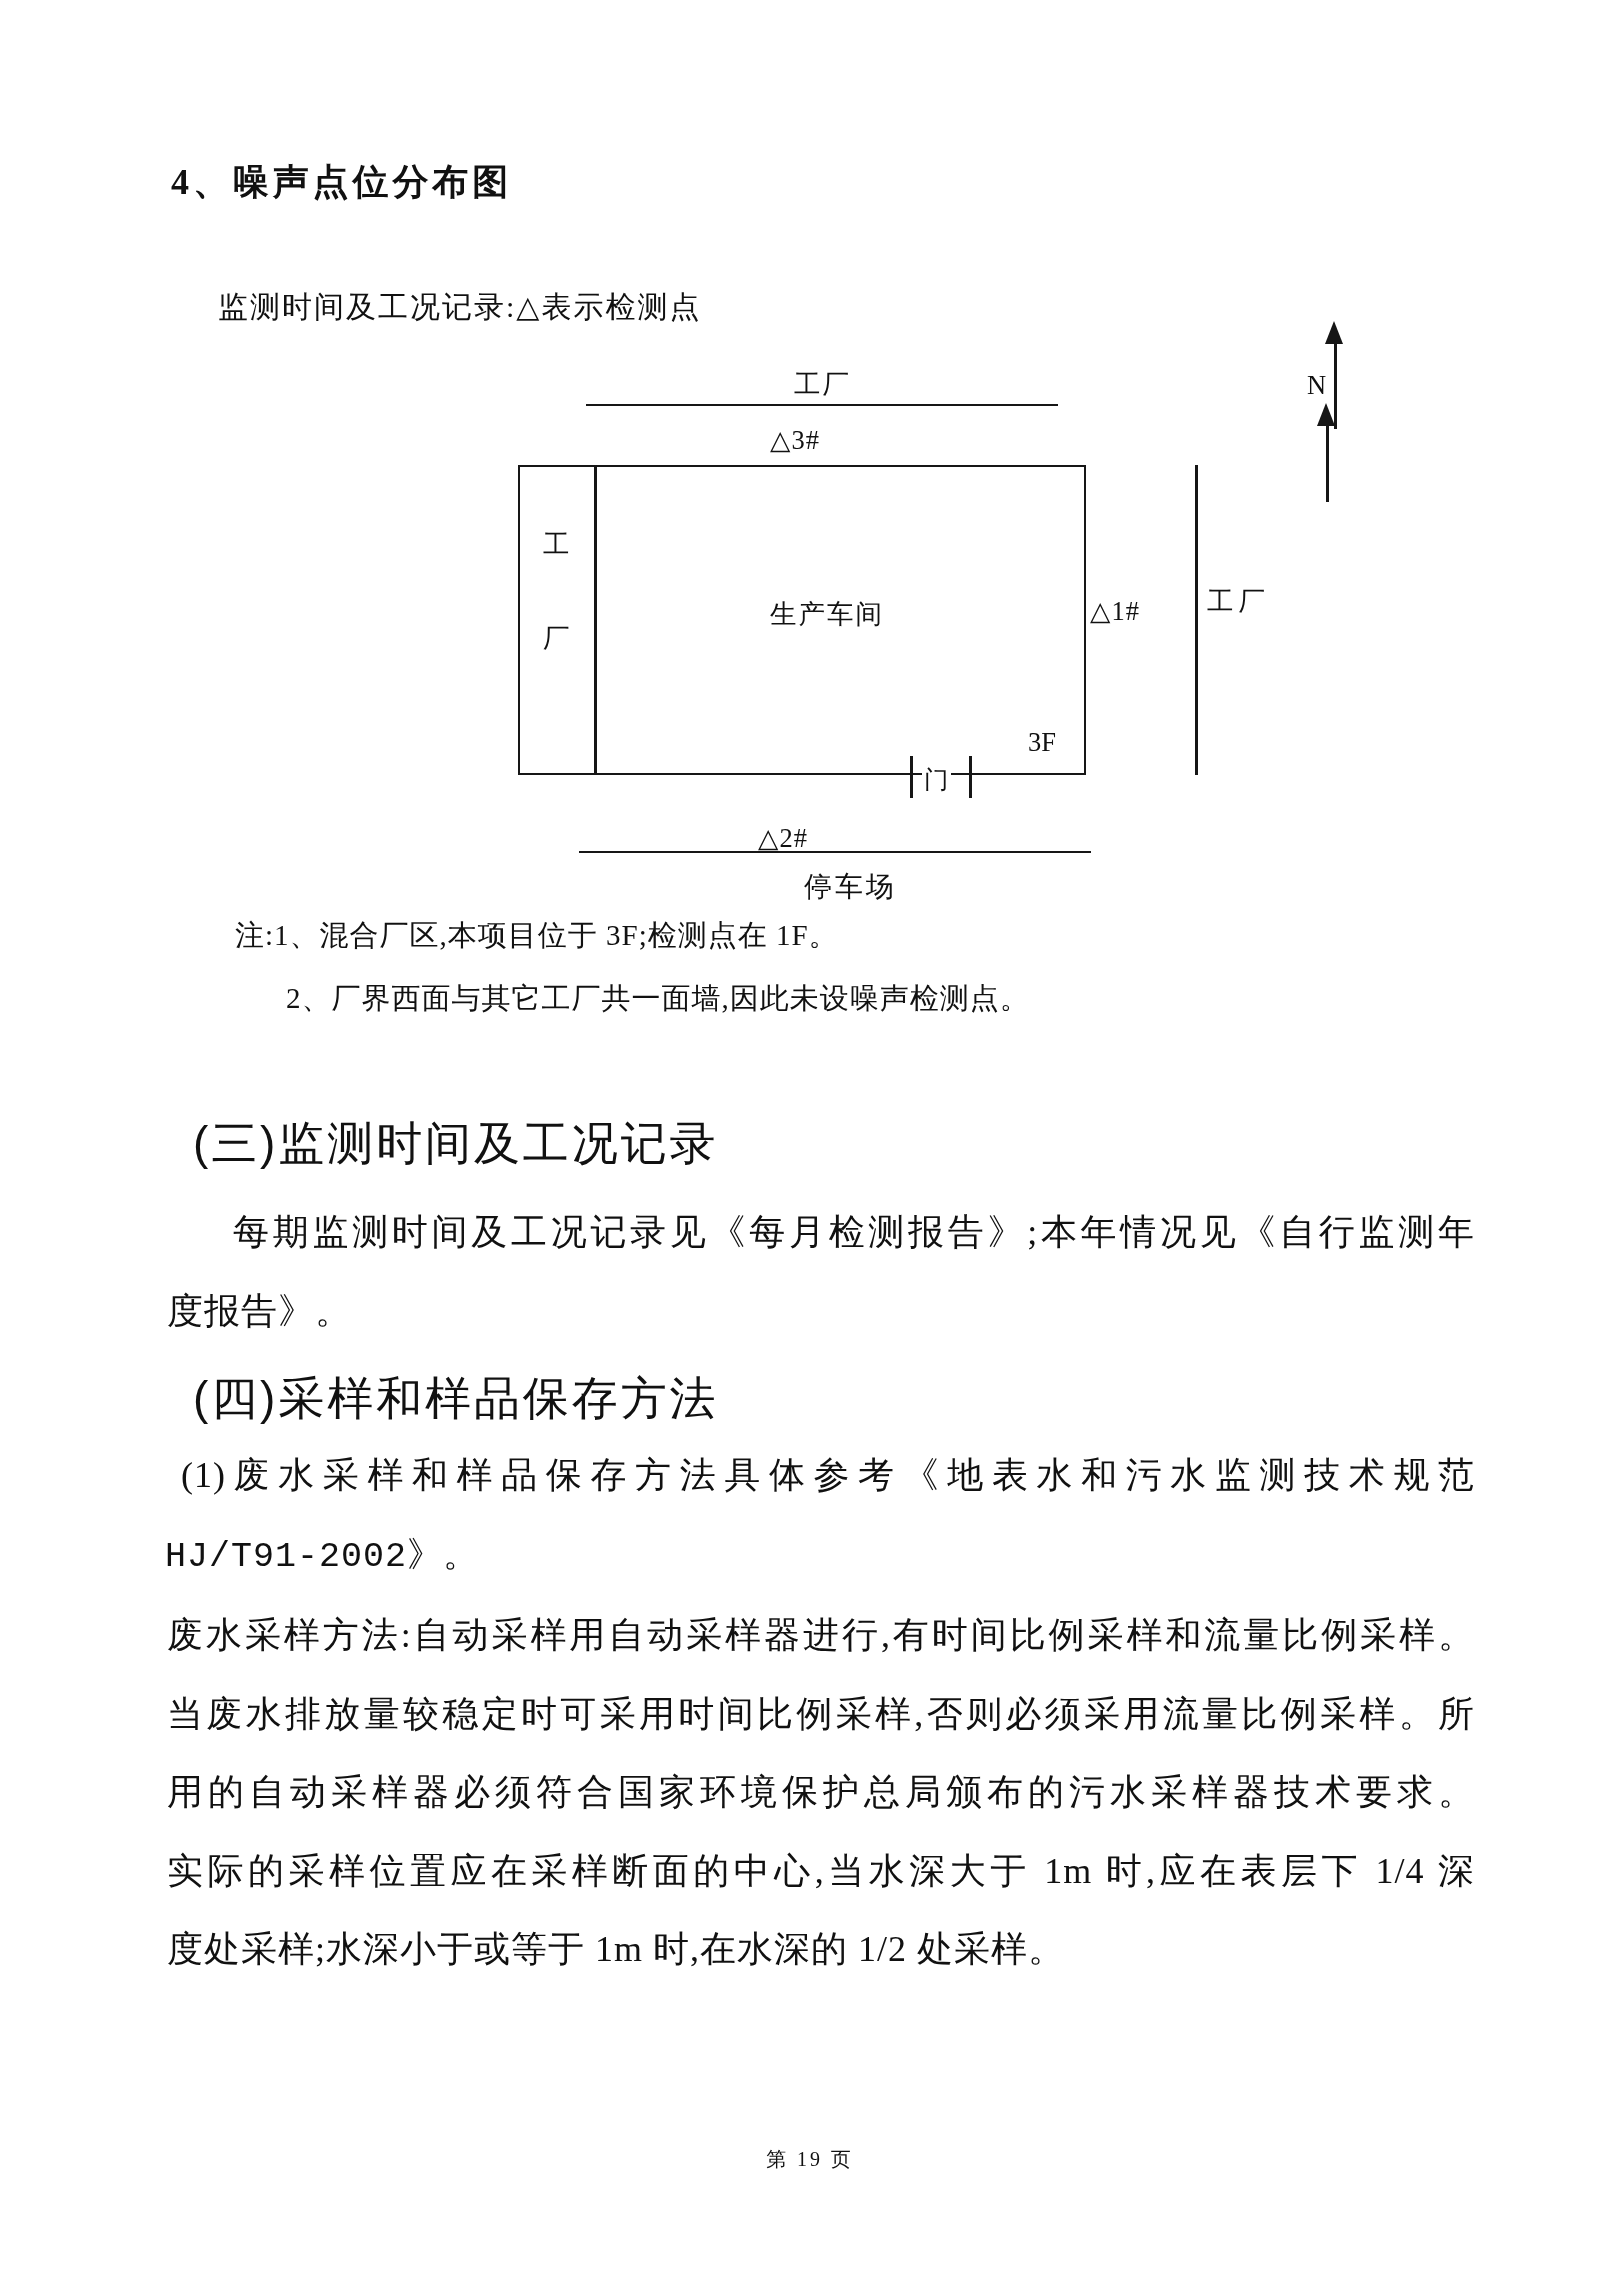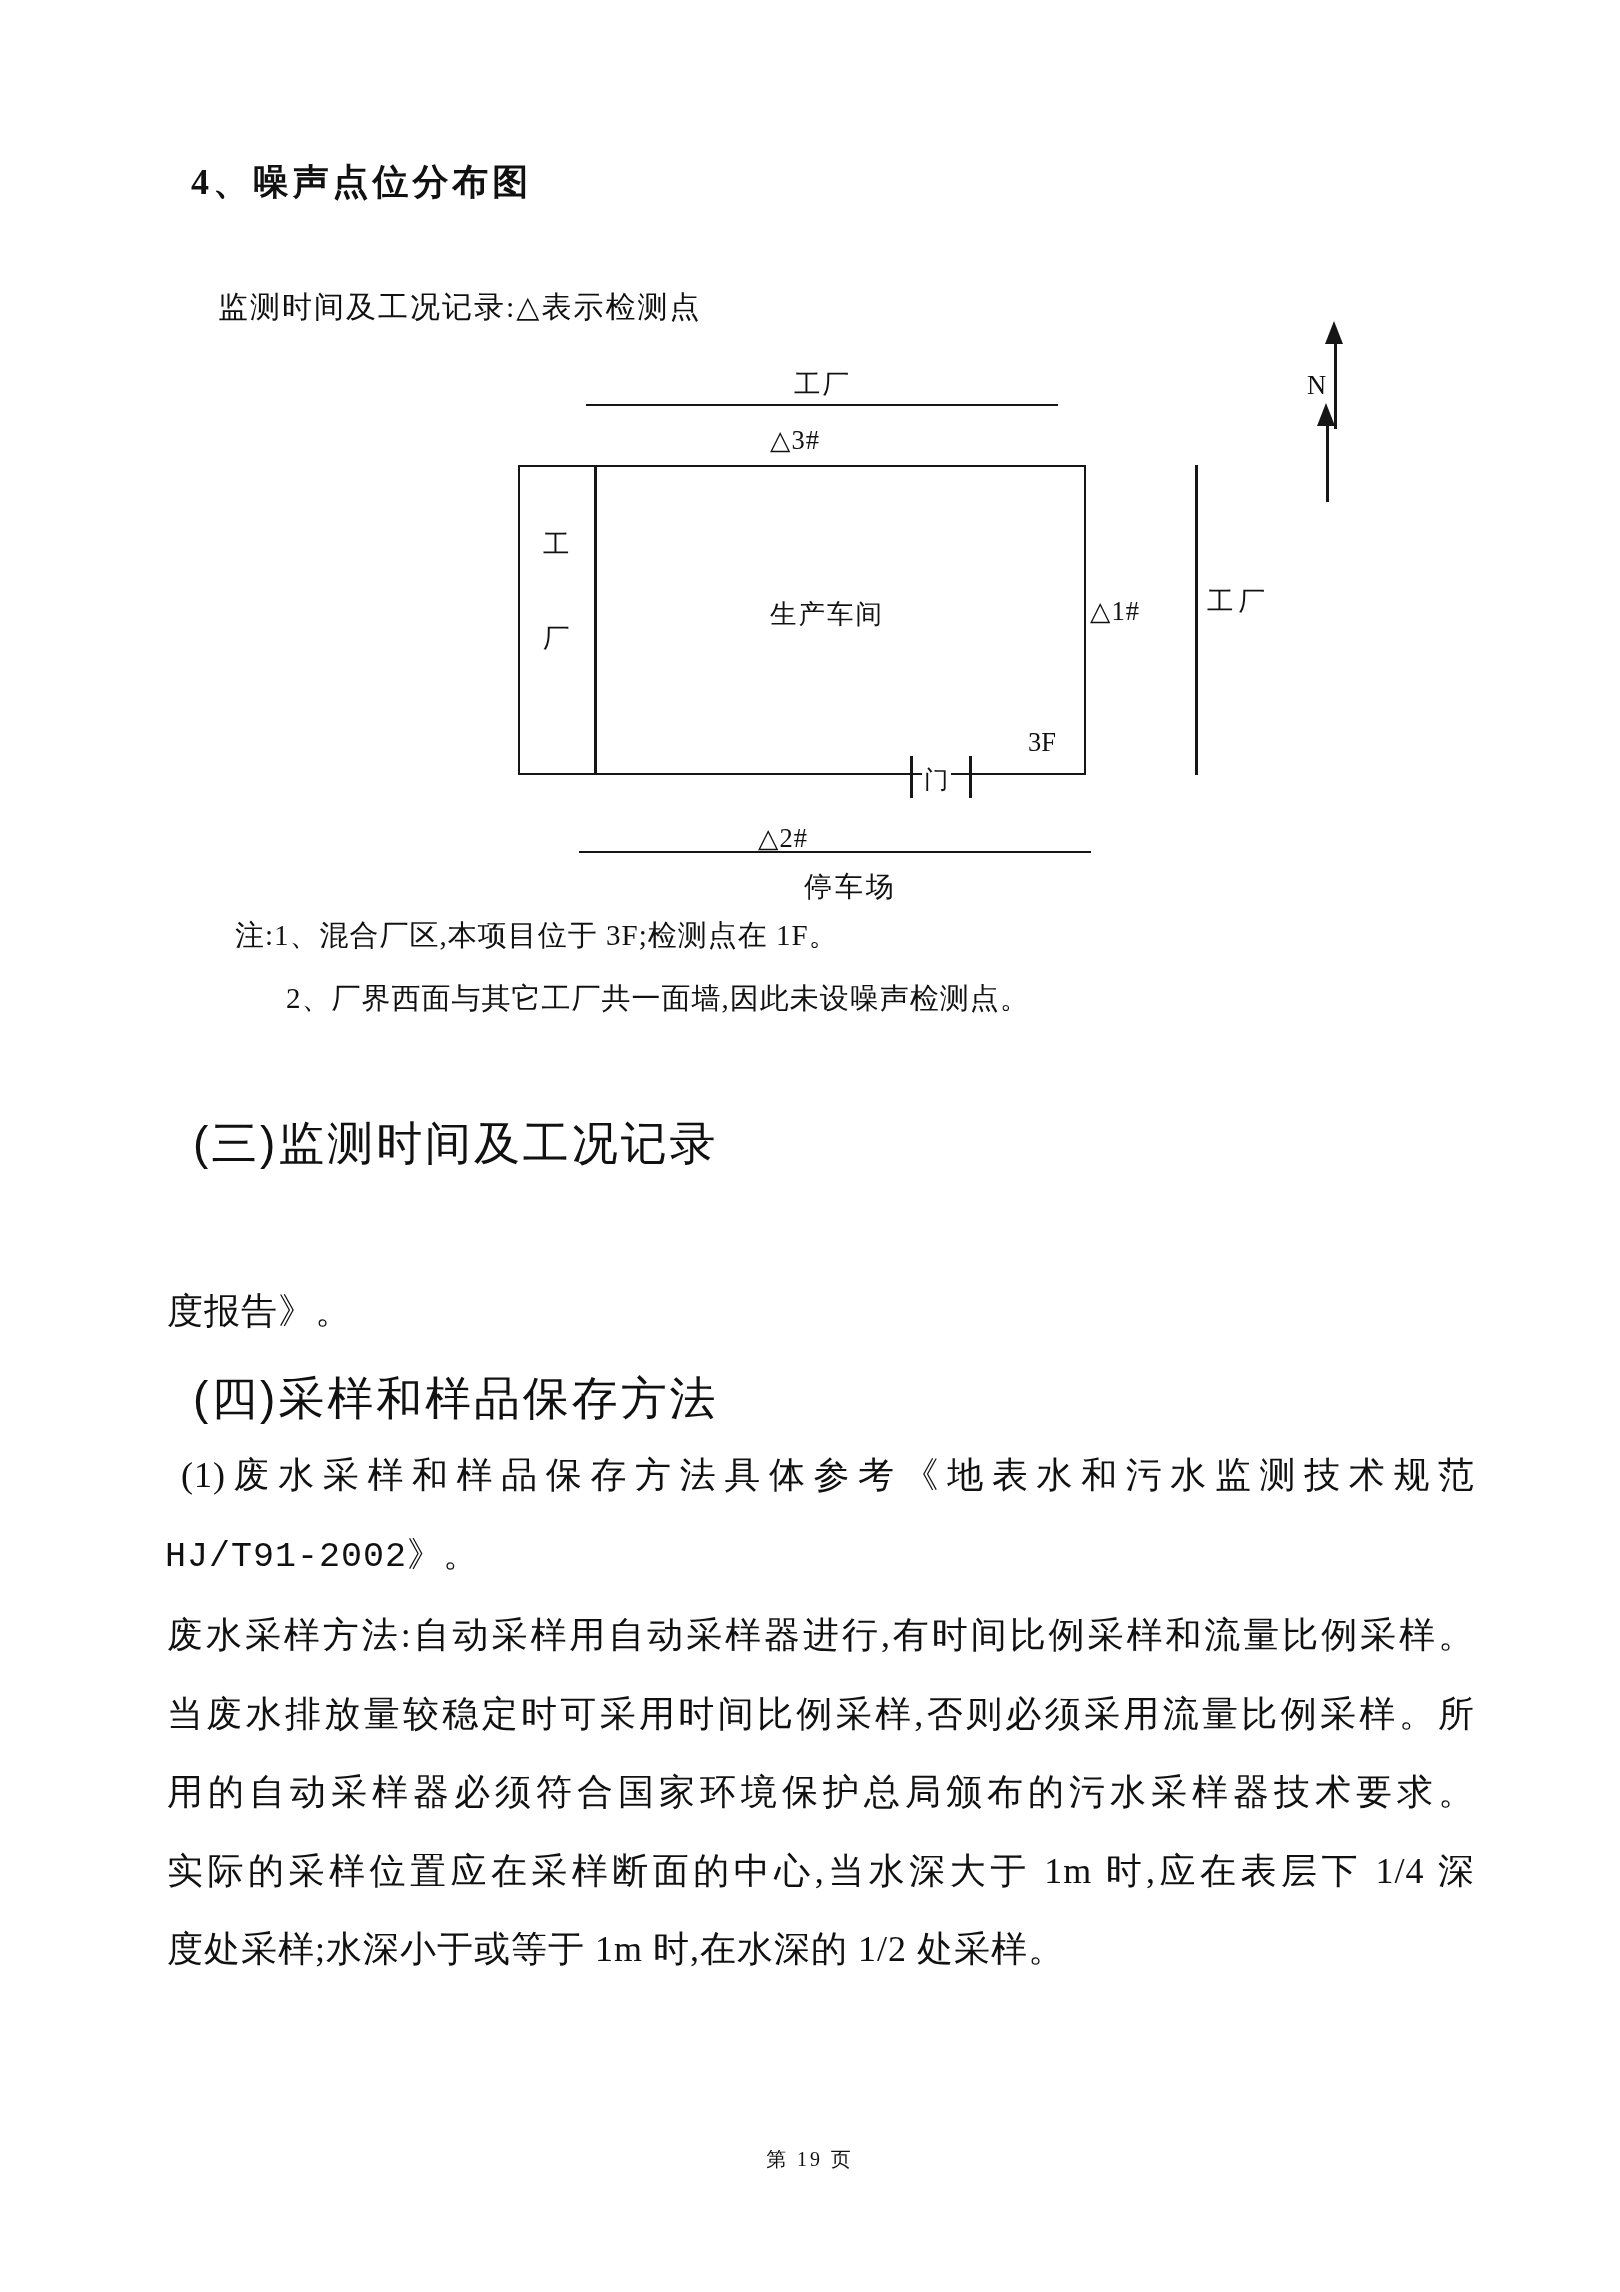--- a/index.html
+++ b/index.html
@@ -26,21 +26,21 @@
   .rect{position:absolute;border:2.9px solid #161616;}
   .arrow-shaft{position:absolute;width:2.9px;background:#161616;}
   .arrow-head{position:absolute;width:0;height:0;border-left:9.8px solid transparent;border-right:9.8px solid transparent;border-bottom:23.5px solid #161616;}
   .footer{font-size:20px;letter-spacing:2.9px;text-align:center;width:1620px;}
 </style>
 </head>
 <body>
 
 <div class="page">
 
-  <div class="abs h1" style="left:171px;top:162px;margin-left:20px;">4、噪声点位分布图</div>
+  <div class="abs h1" style="left:171px;top:162px;">4、噪声点位分布图</div>
 
   <div class="abs cap" style="left:218px;top:290px;">监测时间及工况记录:△表示检测点</div>
 
   <div>
 
     <div class="abs dlabel" style="left:794px;top:369px;">工厂</div>
 
     <div class="dline-h" style="left:586px;top:404px;width:472px;"></div>
 
     <div class="abs dlabel" style="left:770px;top:425px;letter-spacing:1px;">△3#</div>
@@ -77,20 +77,21 @@
       <div class="abs" style="left:1307px;top:370px;font-size:26.5px;">N</div>
       <div class="arrow-head" style="left:1317px;top:403px;"></div>
       <div class="arrow-shaft" style="left:1326px;top:424px;height:78px;"></div>
     </div>
 
     <div class="abs note" style="left:235px;top:919px;">注:1、混合厂区,本项目位于 3F;检测点在 1F。</div>
     <div class="abs note" style="left:286px;top:982px;">2、厂界西面与其它工厂共一面墙,因此未设噪声检测点。</div>
   </div>
 
   <div class="abs sec-h" style="left:193px;top:1117px;">(三)监测时间及工况记录</div>
+  <div class="abs body-line just" style="left:233px;top:1212px;width:1242px;">每期监测时间及工况记录见《每月检测报告》;本年情况见《自行监测年</div>
   <div class="abs body-line" style="left:167px;top:1291px;">度报告》。</div>
 
   <div class="abs sec-h" style="left:193px;top:1372px;">(四)采样和样品保存方法</div>
   <div class="abs body-line just" style="left:181px;top:1455px;width:1294px;">(1)废水采样和样品保存方法具体参考《地表水和污水监测技术规范</div>
   <div class="abs mono" style="left:165px;top:1537px;">HJ/T91-2002》。</div>
   <div class="abs body-line just" style="left:167px;top:1615px;width:1308px;">废水采样方法:自动采样用自动采样器进行,有时间比例采样和流量比例采样。</div>
   <div class="abs body-line just" style="left:167px;top:1694px;width:1308px;">当废水排放量较稳定时可采用时间比例采样,否则必须采用流量比例采样。所</div>
   <div class="abs body-line just" style="left:167px;top:1772px;width:1308px;">用的自动采样器必须符合国家环境保护总局颁布的污水采样器技术要求。</div>
   <div class="abs body-line just" style="left:167px;top:1851px;width:1308px;">实际的采样位置应在采样断面的中心,当水深大于 1m 时,应在表层下 1/4 深</div>
   <div class="abs body-line" style="left:167px;top:1929px;">度处采样;水深小于或等于 1m 时,在水深的 1/2 处采样。</div>

